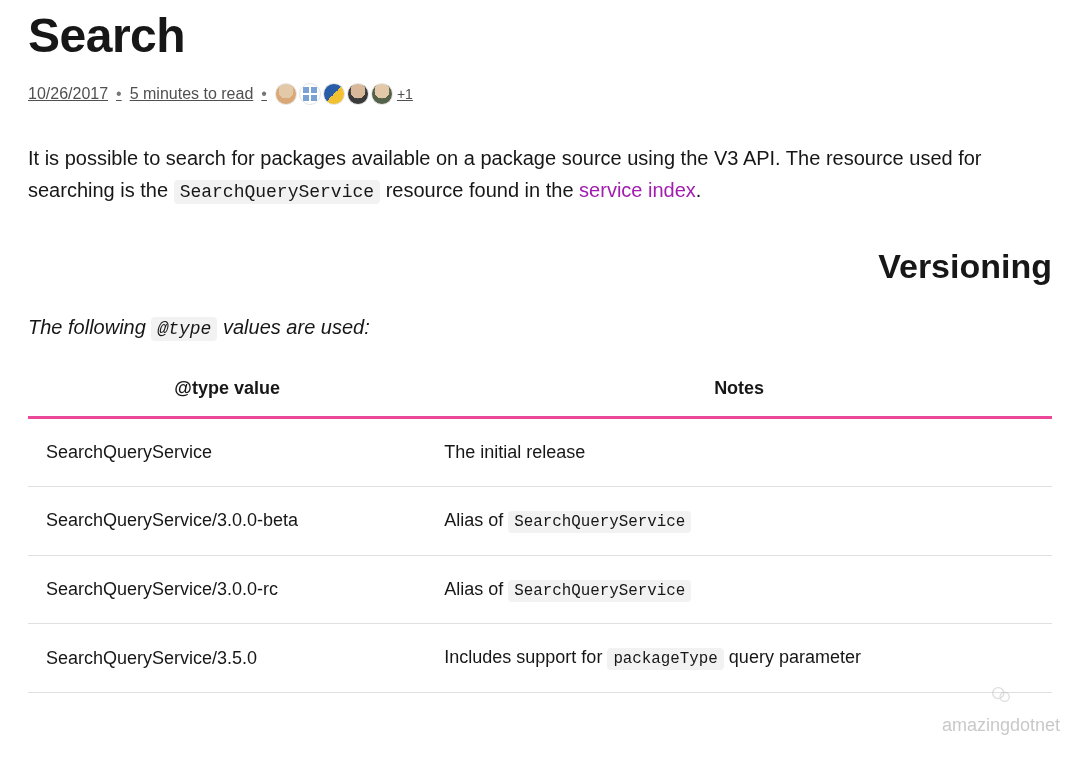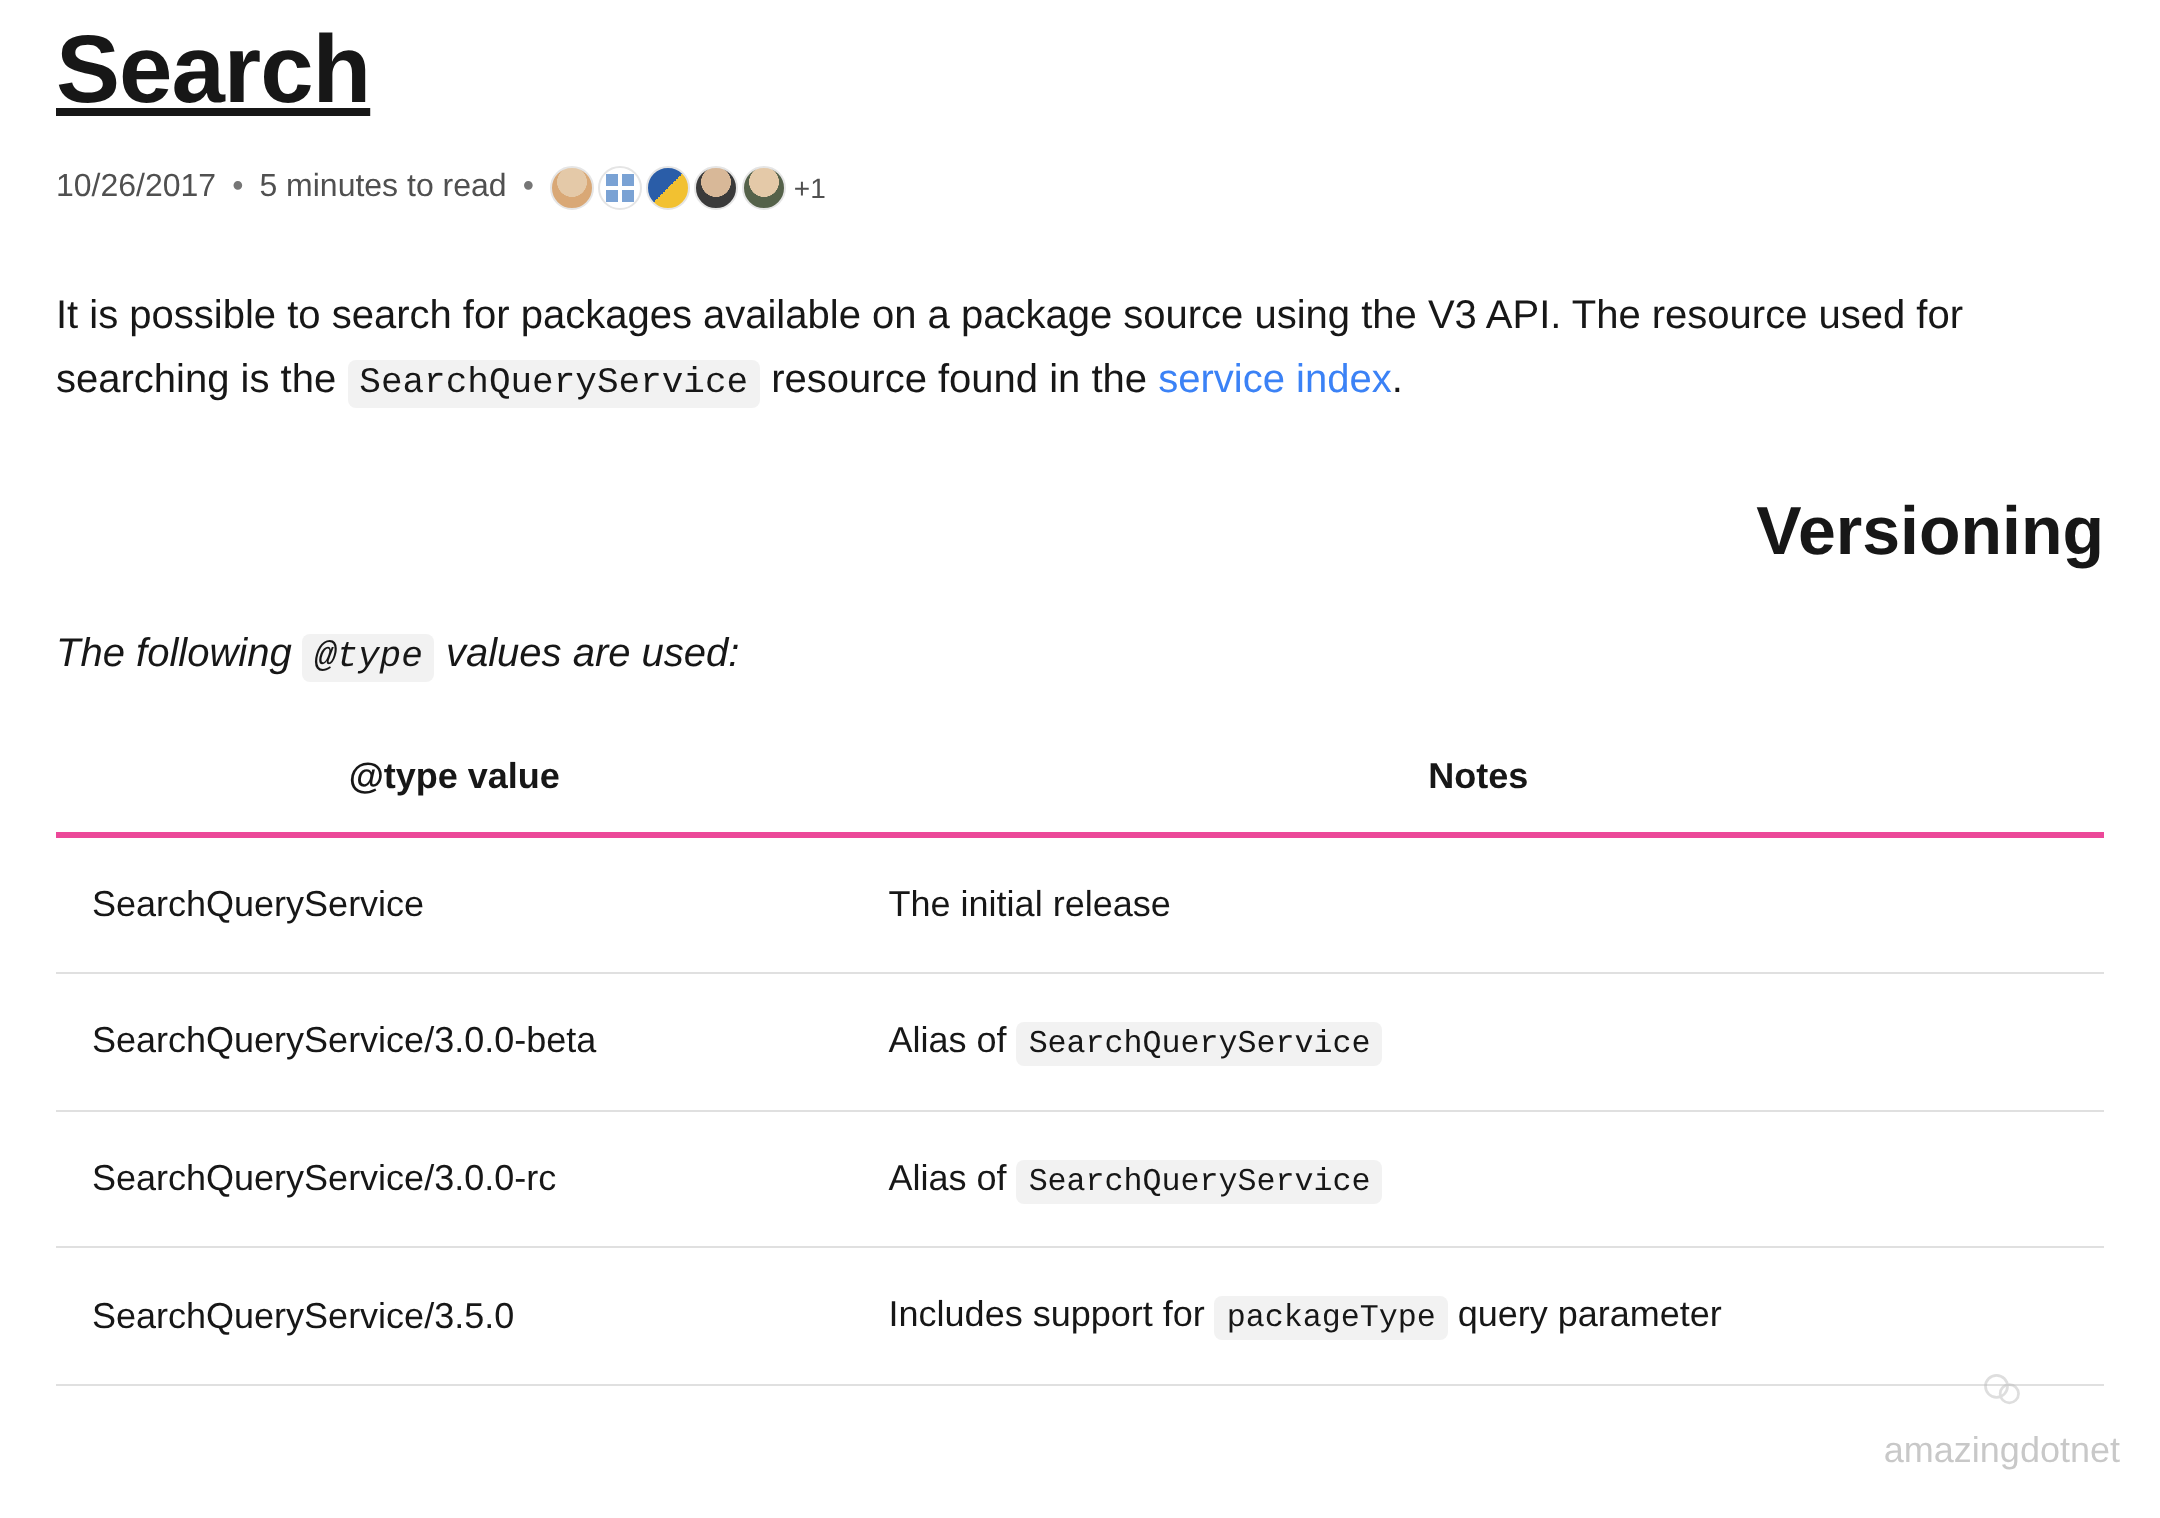--- a/index.html
+++ b/index.html
@@ -11,29 +11,29 @@
       background: #fff;
       margin: 0;
       padding: 0 28px 40px 28px;
       line-height: 1.5;
     }
     h1 {
       font-size: 48px;
       font-weight: 600;
       margin: 0 0 10px 0;
       letter-spacing: -0.5px;
-      text-decoration: underline;
     }
     .meta-row {
       color: #505050;
       font-size: 16px;
       display: flex;
       align-items: center;
       gap: 8px;
       margin-bottom: 36px;
+      text-decoration: underline;
     }
     .meta-row .bullet {
       color: #767676;
     }
     .avatars {
       display: inline-flex;
       align-items: center;
       gap: 2px;
     }
     .avatar {
@@ -60,21 +60,21 @@
       line-height: 1.6;
     }
     code {
       font-family: "SFMono-Regular", Consolas, "Courier New", monospace;
       background: #f2f2f2;
       padding: 2px 6px;
       border-radius: 4px;
       font-size: 0.9em;
     }
     a.link {
-      color: #3b82f6;
+      color: #a21caf;
       text-decoration: none;
     }
     h2 {
       font-size: 34px;
       font-weight: 700;
       margin: 0 0 20px 0;
       text-align: right;
     }
     p.section-intro {
       font-size: 20px;

